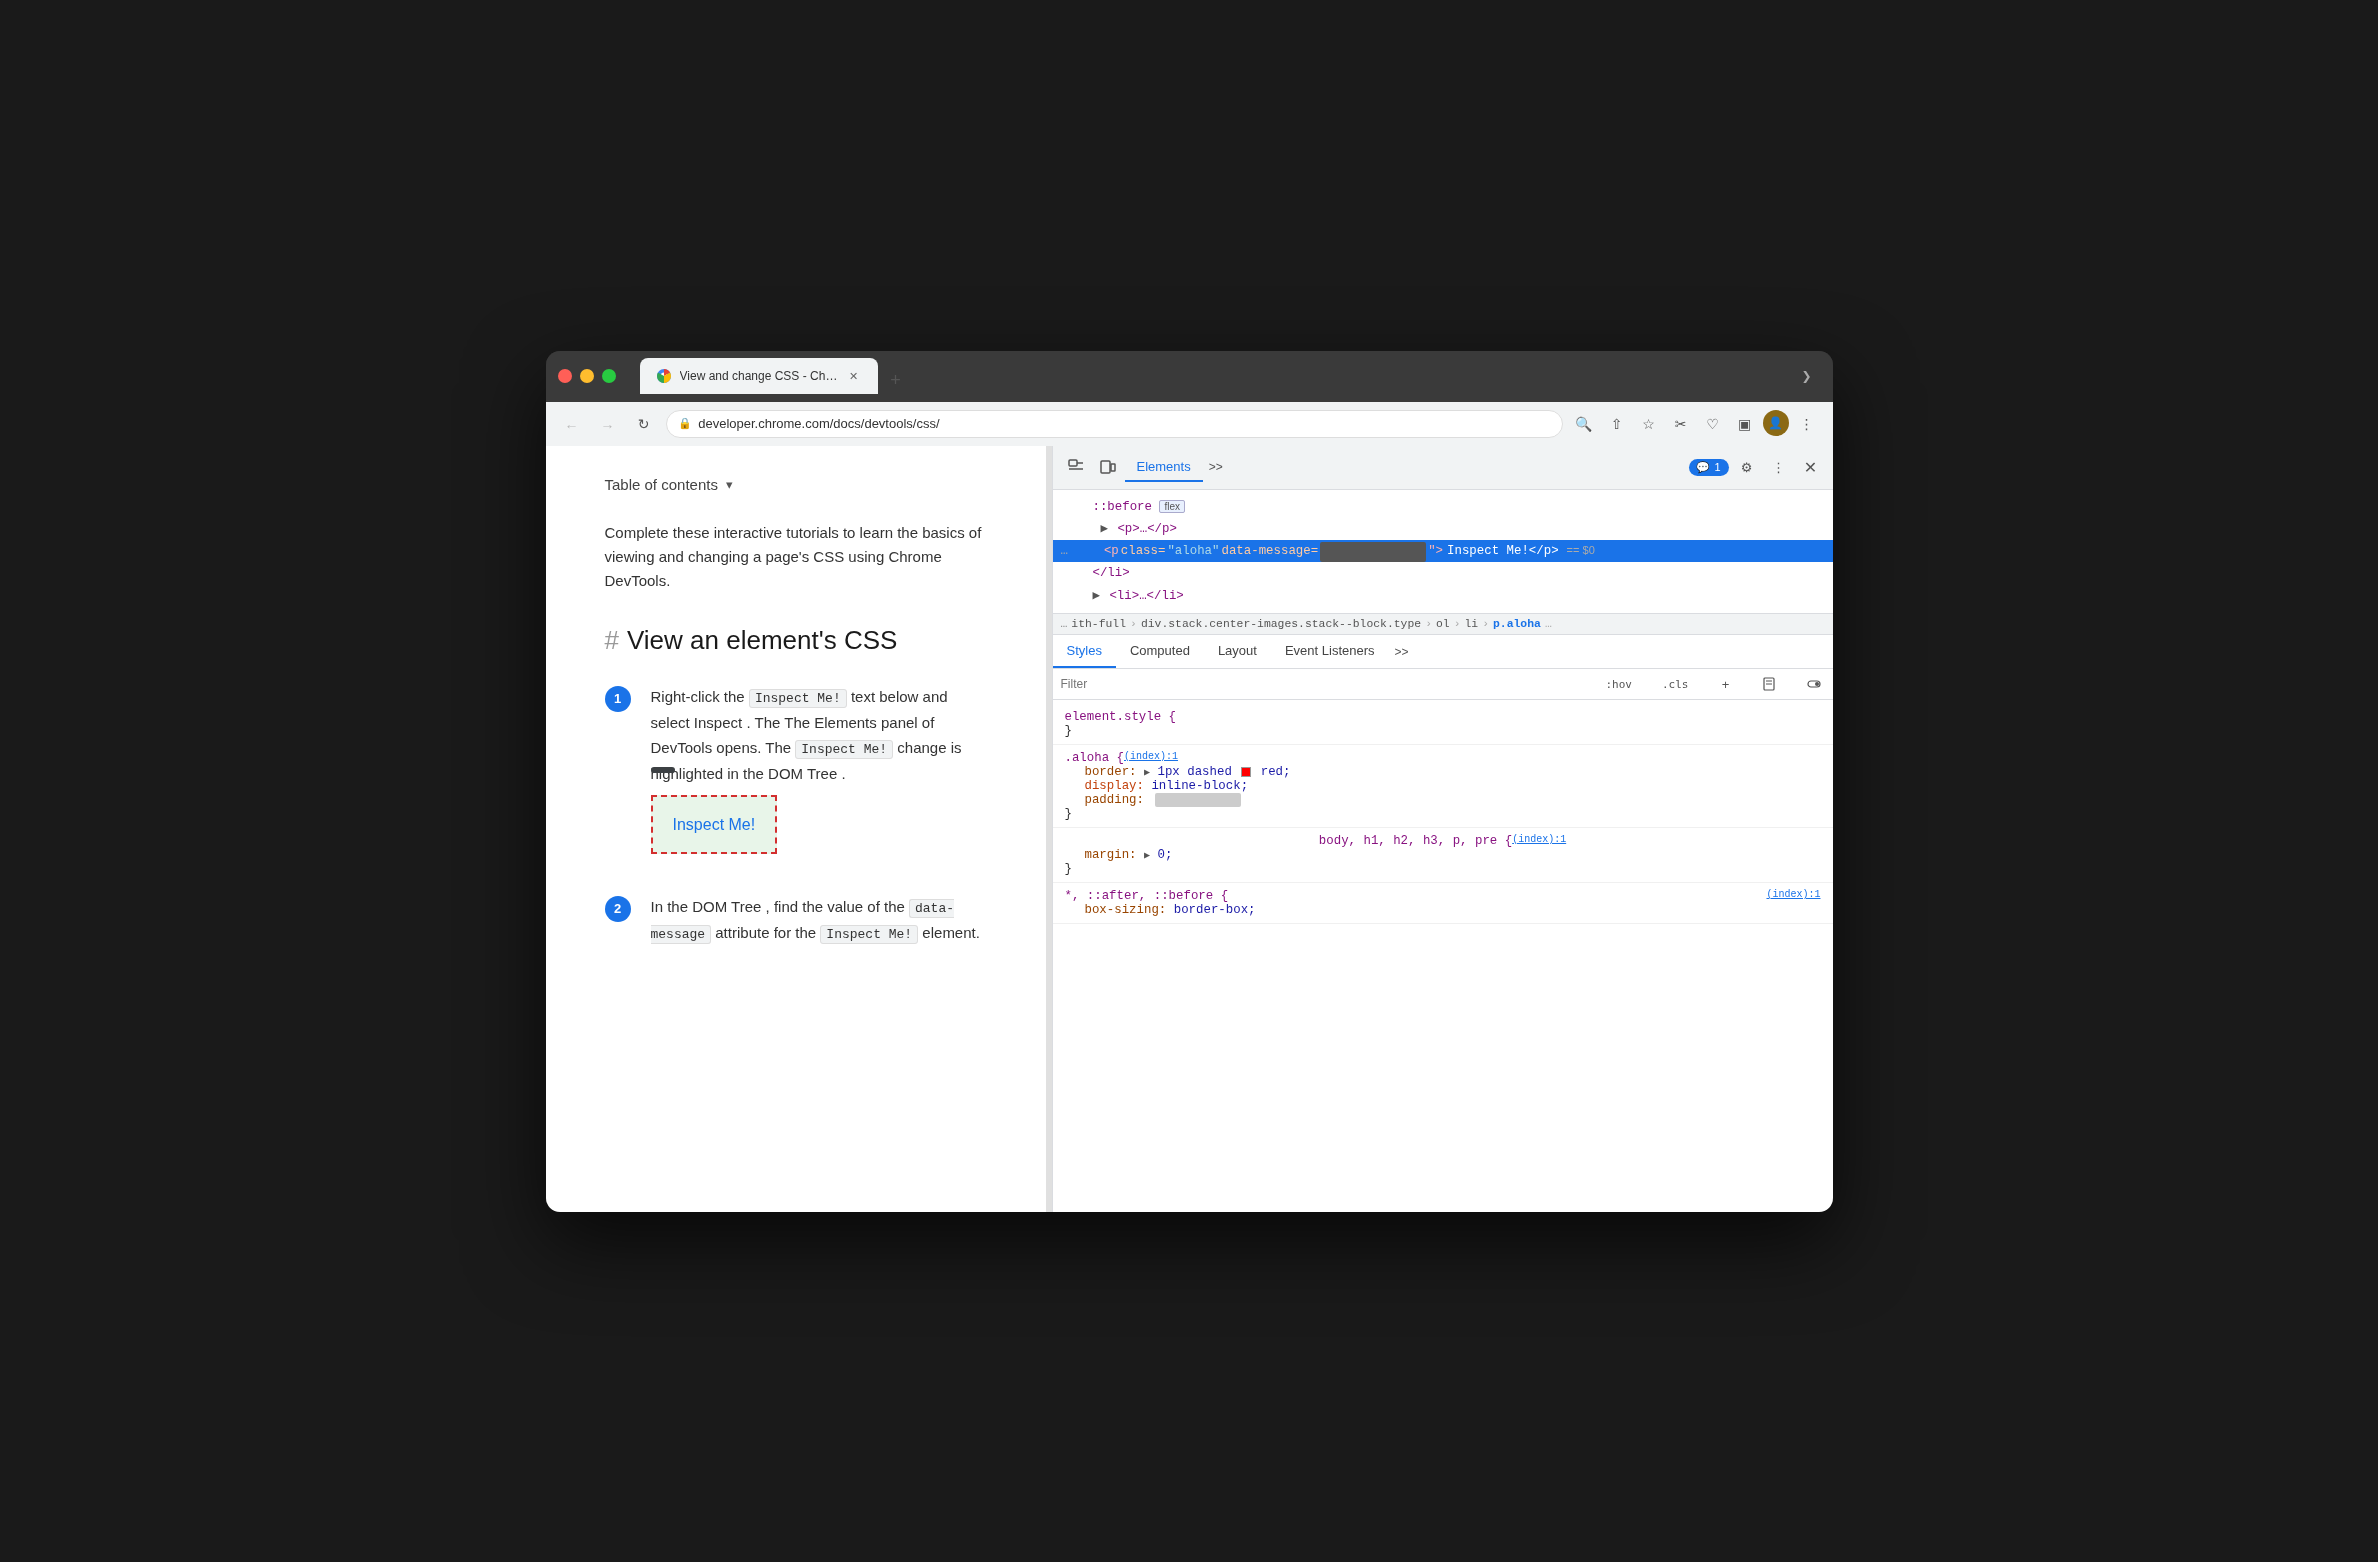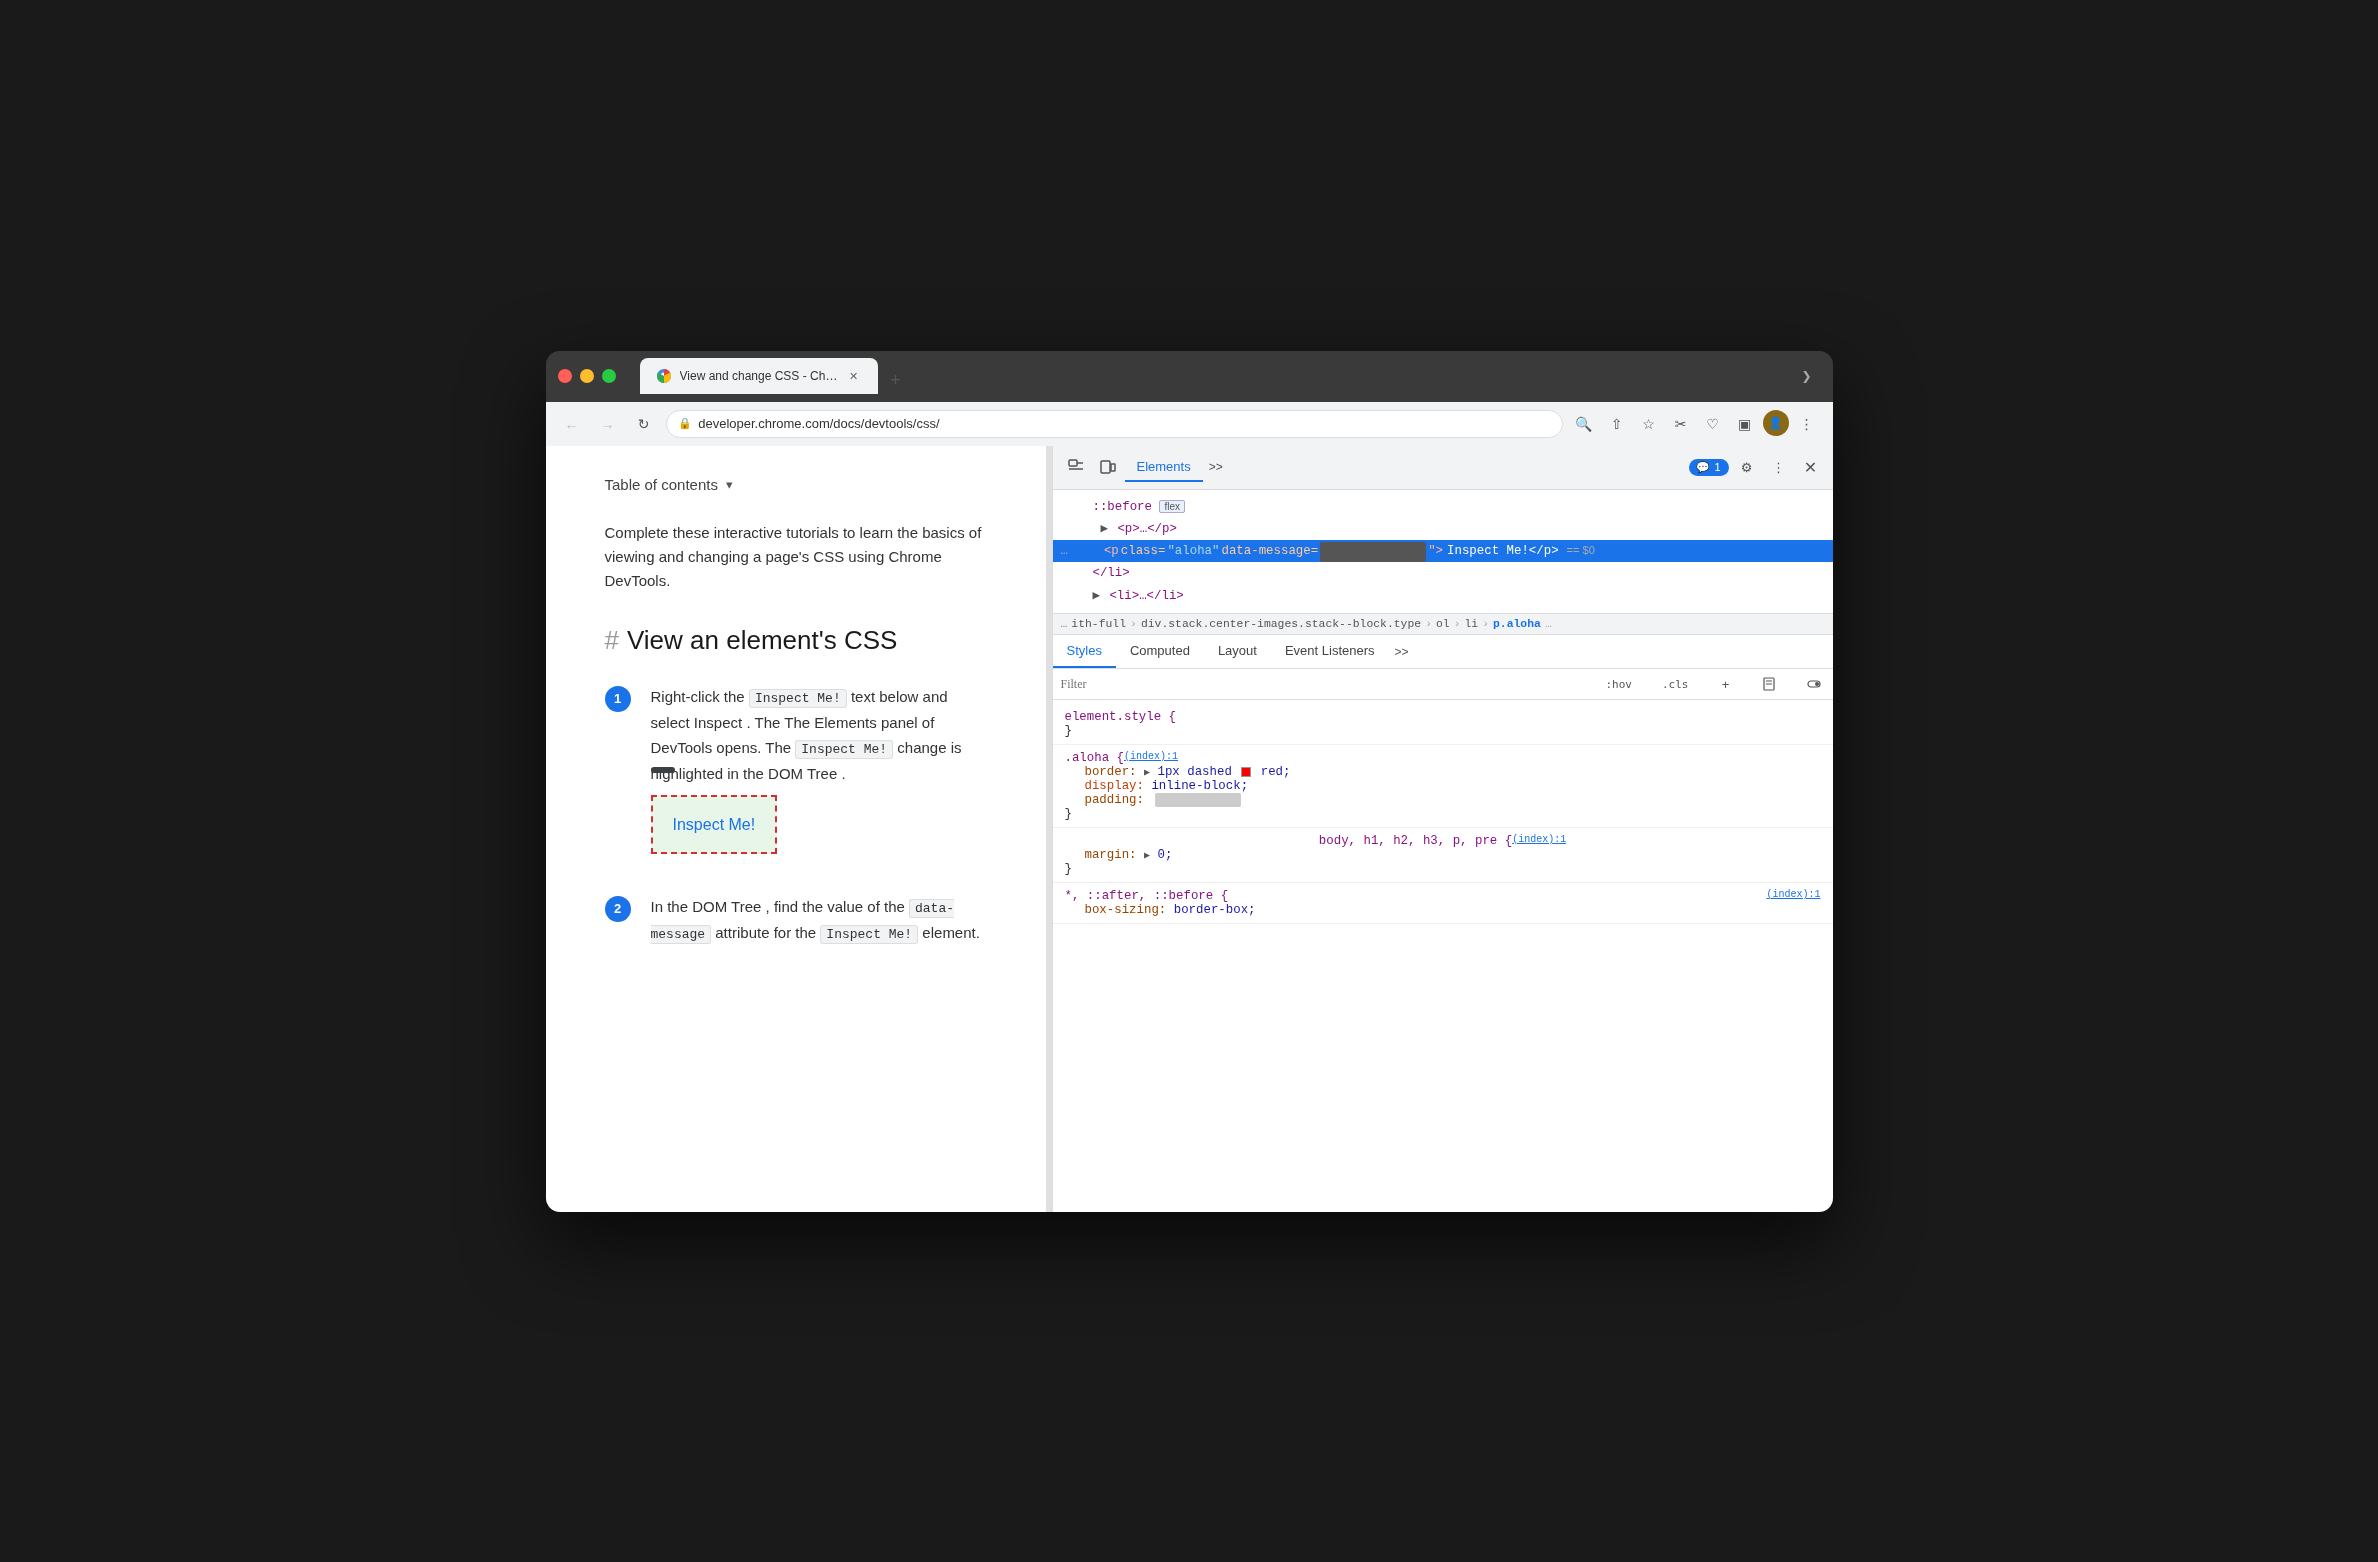--- a/index.html
+++ b/index.html
@@ -481,21 +481,21 @@
       flex-shrink: 0;
       background: white;
     }
     .filter-input {
       flex: 1;
       border: none;
       outline: none;
       font-size: 12px;
       color: #4d7c0f;
       background: transparent;
-      font-family: Liberation Serif, serif;
+      font-family: Liberation Sans, sans-serif;
     }
     .filter-actions {
       display: flex;
       align-items: center;
       gap: 22px;
     }
     .filter-btn {
       font-size: 11px;
       color: #555;
       cursor: pointer;

